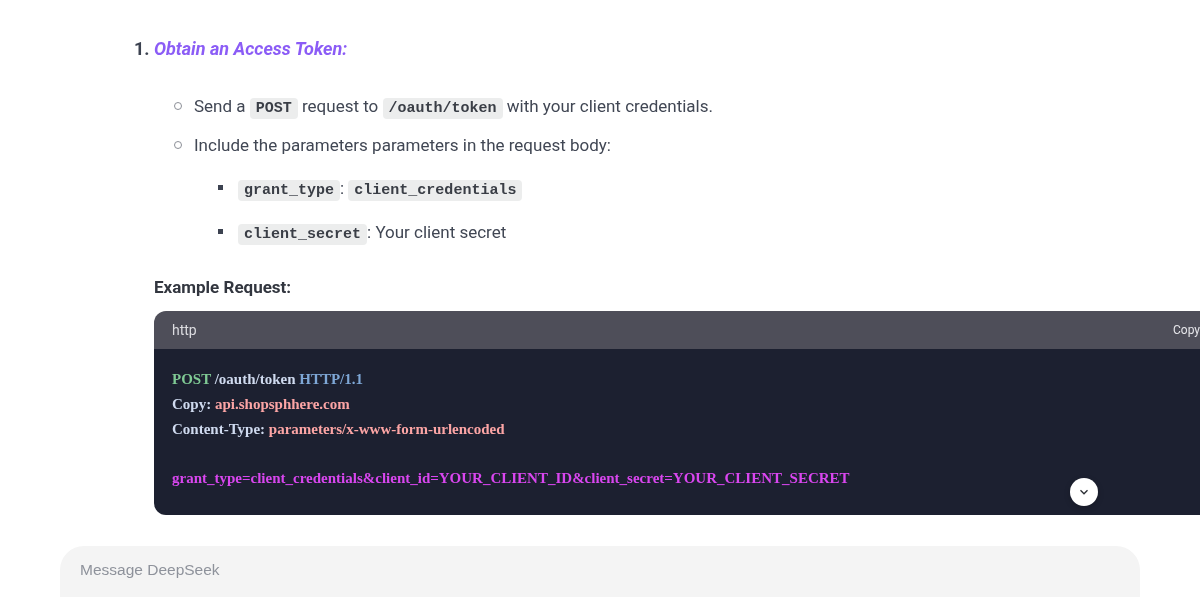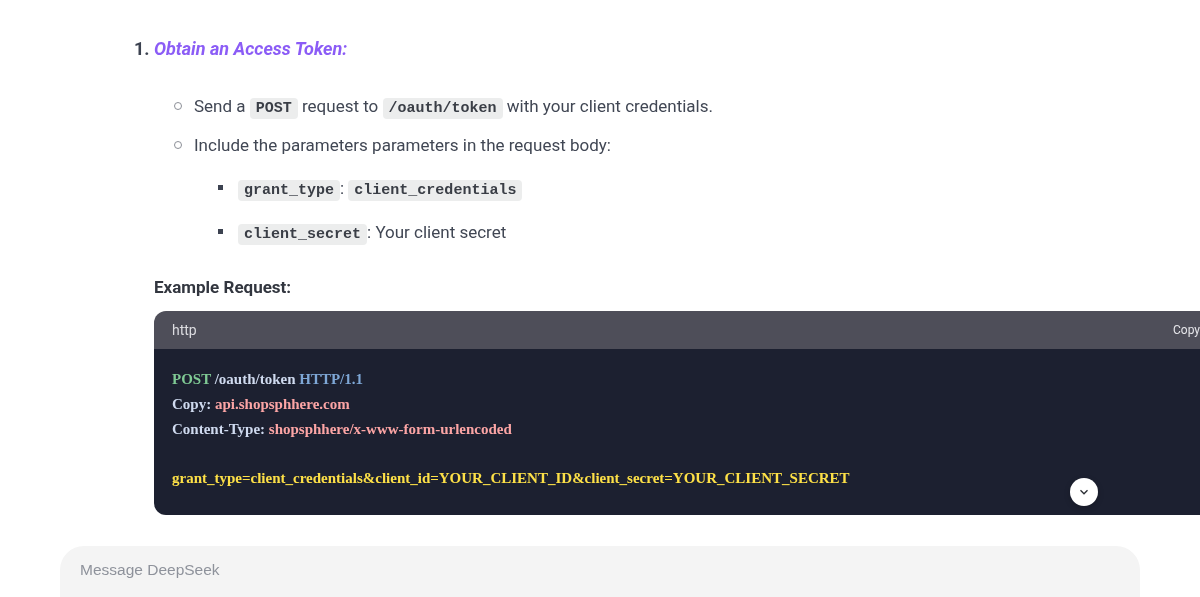--- a/index.html
+++ b/index.html
@@ -22,21 +22,21 @@
   .codeblock-lang { color: #dcdce0; font-size: 14px; }
   .codeblock-copy { color: #e6e6ea; font-size: 12px; cursor: pointer; user-select: none; }
   .codeblock-body { background: #1c2030; padding: 18px 18px 24px 18px; font-family: Liberation Serif, serif; font-size: 15px; line-height: 1.65; font-weight: 600; }
   .codeblock-body .line { display: block; white-space: pre; }
   .tok-method { color: #7fc994; }
   .tok-path   { color: #cfdaef; }
   .tok-proto  { color: #7ea7d6; }
   .tok-hname  { color: #cfdaef; }
   .tok-colon  { color: #cfdaef; }
   .tok-hval   { color: #fca5a5; }
-  .tok-body   { color: #fde047; }
+  .tok-body   { color: #d946ef; }
   .scroll-fab { position: absolute; right: 102px; top: 478px; width: 28px; height: 28px; background: #ffffff; border-radius: 50%; box-shadow: 0 2px 6px rgba(0,0,0,.2); display: flex; align-items: center; justify-content: center; cursor: pointer; }
   .scroll-fab svg { width: 14px; height: 14px; stroke: #2a2d33; stroke-width: 2.2; fill: none; }
   .composer { position: absolute; left: 60px; top: 546px; width: 1080px; background: #f4f4f4; border-radius: 24px 24px 0 0; padding: 14px 20px 40px 20px; }
   .composer-input { width: 100%; border: none; background: transparent; outline: none; font-size: 15.5px; color: #701a75; }
   .composer-input::placeholder { color: #8e929b; }
 </style>
 </head>
 <body>
 
 <div class="content">
@@ -71,21 +71,21 @@
   <div class="example-title">Example Request:</div>
 
   <div class="codeblock">
     <div class="codeblock-header">
       <span class="codeblock-lang">http</span>
       <span class="codeblock-copy">Copy</span>
     </div>
     <div class="codeblock-body">
       <span class="line"><span class="tok-method">POST</span><span> </span><span class="tok-path">/oauth/token</span><span> </span><span class="tok-proto">HTTP/1.1</span></span>
       <span class="line"><span class="tok-hname">Copy</span><span class="tok-colon">: </span><span class="tok-hval">api.shopsphhere.com</span></span>
-      <span class="line"><span class="tok-hname">Content-Type</span><span class="tok-colon">: </span><span class="tok-hval">shopsphhere/x-www-form-urlencoded</span></span>
+      <span class="line"><span class="tok-hname">Content-Type</span><span class="tok-colon">: </span><span class="tok-hval">parameters/x-www-form-urlencoded</span></span>
       <span class="line"> </span>
       <span class="line tok-body">grant_type=client_credentials&amp;client_id=YOUR_CLIENT_ID&amp;client_secret=YOUR_CLIENT_SECRET</span>
     </div>
   </div>
 </div>
 
 <div class="scroll-fab">
   <svg viewBox="0 0 24 24">
       <polyline points="6 9 12 15 18 9"></polyline>
     </svg>

